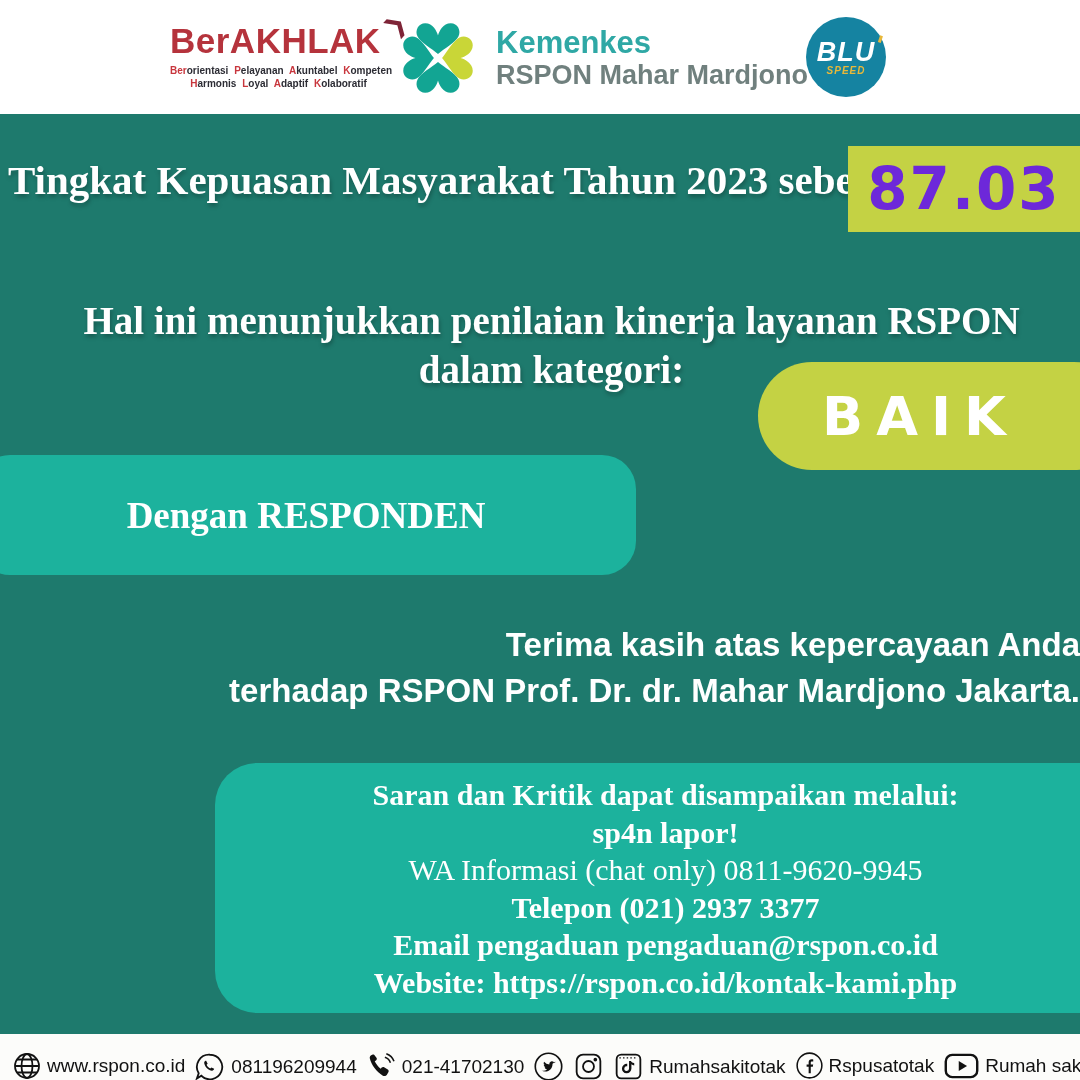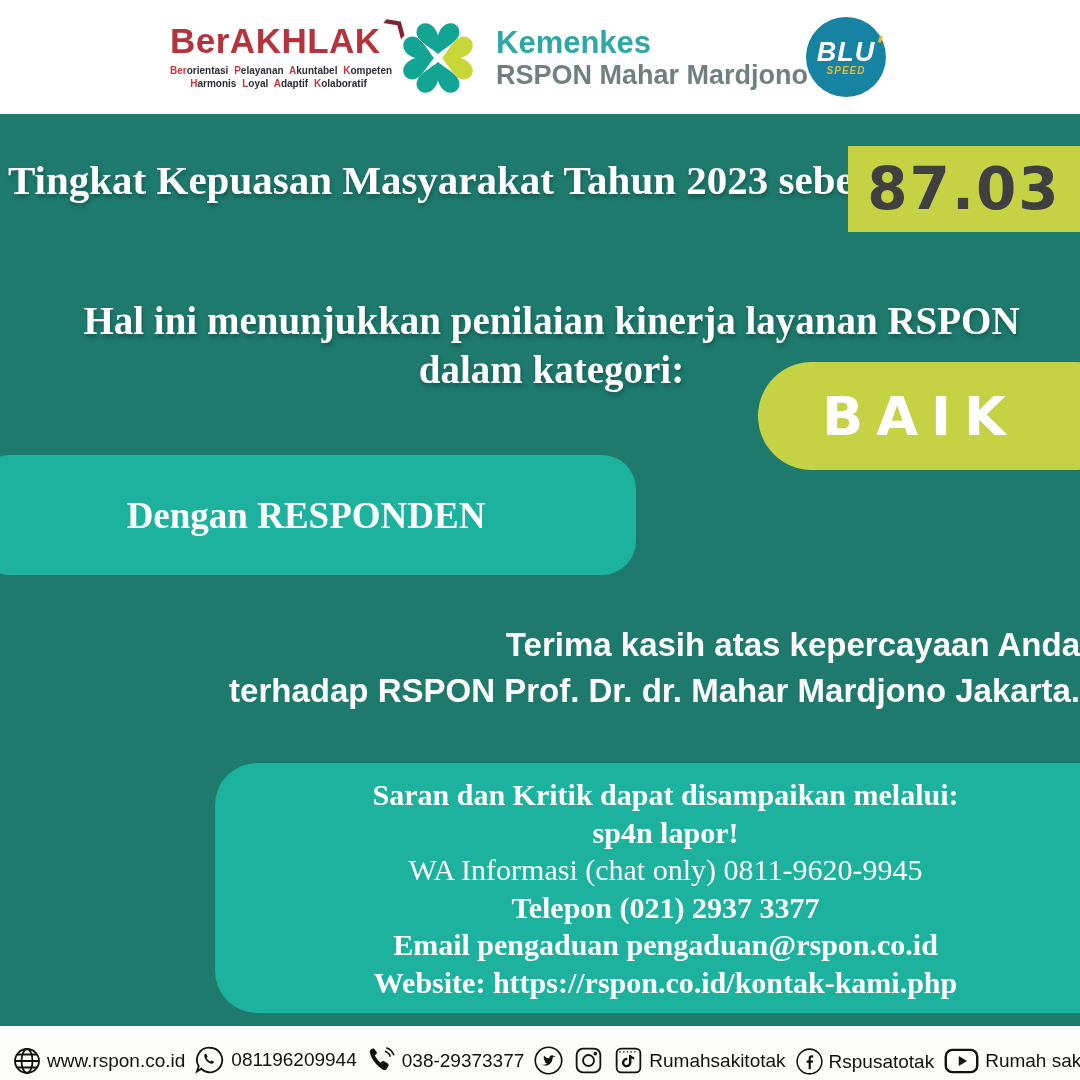--- a/index.html
+++ b/index.html
@@ -30,37 +30,37 @@
   .blu-logo{position:absolute;left:806px;top:17px;width:80px;height:80px;border-radius:50%;background:var(--c-blu);
     display:flex;flex-direction:column;align-items:center;justify-content:center;color:#fff;}
   .blu-name{font-size:27px;font-weight:800;font-style:italic;letter-spacing:1px;line-height:26px;position:relative;}
   .blu-name .tick{position:absolute;right:-7px;top:-4px;width:7px;height:7px;border-right:3px solid var(--c-gold);transform:rotate(18deg);}
   .blu-sub{font-size:10px;font-weight:800;font-style:italic;color:var(--c-gold);letter-spacing:1px;line-height:11px;}
   
   .serif{font-family:"Liberation Serif","DejaVu Serif",serif;color:#fff;}
   .shadowed{text-shadow:1px 3px 4px rgba(0,0,0,.28);}
   .main-title{position:absolute;left:8px;top:156px;font-size:41px;font-weight:700;white-space:nowrap;}
   .score-box{position:absolute;left:848px;top:146px;width:232px;height:86px;background:var(--c-accent);}
-  .score{width:100%;height:86px;line-height:86px;text-align:center;font-size:58px;font-weight:800;color:#404040;letter-spacing:2px;font-family:"DejaVu Sans",sans-serif;}
+  .score{width:100%;height:86px;line-height:86px;text-align:center;font-size:58px;font-weight:800;color:#6d28d9;letter-spacing:2px;font-family:"DejaVu Sans",sans-serif;}
   .statement{position:absolute;left:0;top:296px;width:1080px;text-align:center;font-size:39px;font-weight:700;line-height:49px;padding-left:23px;}
   .baik-pill{position:absolute;left:758px;top:362px;width:370px;height:108px;background:var(--c-accent);border-radius:54px;
     display:flex;align-items:center;justify-content:flex-start;padding-left:64px;}
   .baik{font-size:54px;font-weight:800;color:#fff;letter-spacing:13px;font-family:"DejaVu Sans",sans-serif;}
   .respond-box{position:absolute;left:-24px;top:455px;width:660px;height:120px;background:var(--c-panel);border-radius:34px;
     display:flex;flex-direction:column;align-items:center;justify-content:center;}
   .respond-box .line{font-size:37px;font-weight:700;line-height:49px;text-align:center;}
   .thanks{position:absolute;left:0;top:622px;width:1080px;text-align:right;color:#fff;font-size:33px;line-height:46px;font-weight:700;}
   
   .contact-box{position:absolute;left:215px;top:763px;width:901px;height:250px;background:var(--c-panel);
     border-radius:42px 0 0 42px;padding-top:13px;text-align:center;}
   .contact-box .cline{font-size:30px;line-height:37.5px;font-weight:700;}
   .contact-box .cline.normal{font-weight:400;}
   
-  .footer{position:absolute;left:0;bottom:0;width:1080px;height:54px;background:#FCFCFA;
-    display:flex;align-items:flex-end;padding:4px 12px;gap:9px;white-space:nowrap;}
+  .footer{position:absolute;left:0;bottom:0;width:1080px;height:46px;background:#FCFCFA;
+    display:flex;align-items:flex-start;padding:17px 12px;gap:9px;white-space:nowrap;}
   .f-group{display:flex;align-items:center;gap:5px;}
   .f-label{font-size:19px;color:var(--c-ink);}
   .f-group svg{display:block;}
 </style>
 </head>
 <body>
 
 <div class="poster">
 
   <div class="top-bar">
@@ -163,21 +163,21 @@
     </div>
 
     <div class="f-group">
       <svg width="31" height="31" viewBox="0 0 32 32">
         <path fill="#111" d="M6.5 3.8C4.8 4.2 3.5 5.9 3.9 7.6c1.6 6.8 7 14 13.5 17.9 1.5.9 3.4.3 4.2-1.1l1.6-2.8c.5-.9.2-2-.7-2.6l-3.8-2.3c-.8-.5-1.9-.3-2.5.4l-1 1.2c-2.6-2-4.8-4.7-6.2-7.7l1.3-.9c.8-.6 1.1-1.6.7-2.5L9.2 4.9c-.5-1-1.7-1.4-2.7-1.1z"></path>
         <g fill="none" stroke="#111" stroke-width="1.6">
           <path d="M19.5 6.5a8.5 8.5 0 0 1 5.7 5.7"></path>
           <path d="M21 2.8a12.6 12.6 0 0 1 7.9 7.9"></path>
         </g>
       </svg>
-      <span class="f-label">038-29373377</span>
+      <span class="f-label">021-41702130</span>
     </div>
 
     <div class="f-group">
       <svg width="31" height="31" viewBox="0 0 34 34">
         <circle cx="17" cy="17" r="14.5" fill="none" stroke="#111" stroke-width="1.8"></circle>
         <path fill="#111" d="M25 12.6c-.5.2-1 .4-1.6.5.6-.4 1-.9 1.2-1.6-.5.3-1.1.6-1.8.7a2.8 2.8 0 0 0-4.9 1.9l.1.6a8 8 0 0 1-5.8-3 2.8 2.8 0 0 0 .9 3.8c-.5 0-.9-.1-1.3-.3 0 1.3.9 2.5 2.2 2.7-.4.1-.8.1-1.2.1.3 1.1 1.3 1.9 2.6 1.9A5.7 5.7 0 0 1 9 21.2a8 8 0 0 0 12.4-6.7v-.4c.6-.4 1.2-.9 1.6-1.5z"></path>
       </svg>
     </div>
 
     <div class="f-group">

